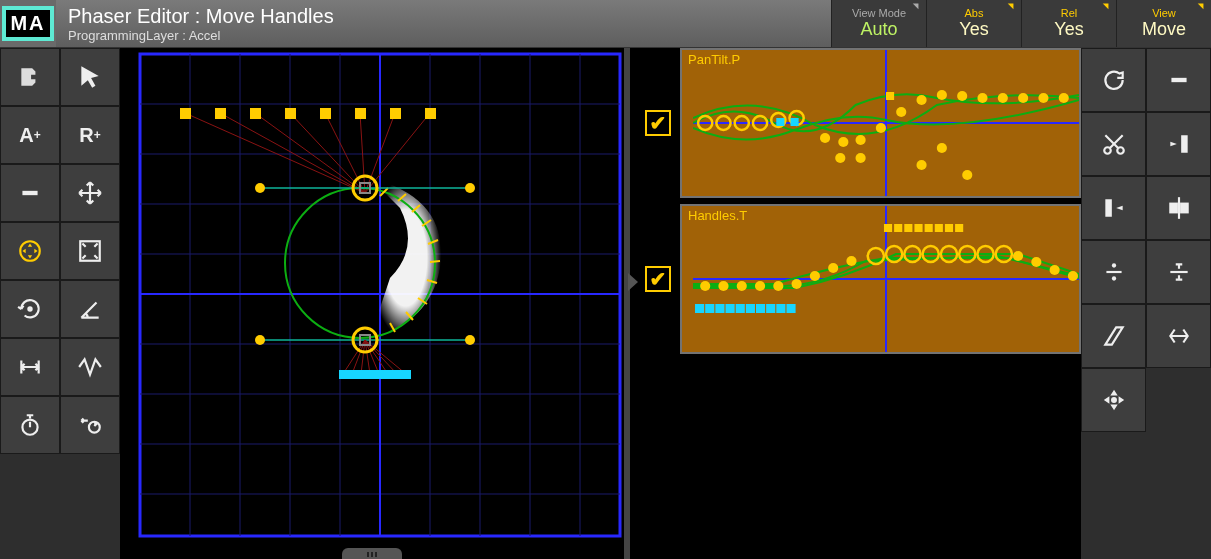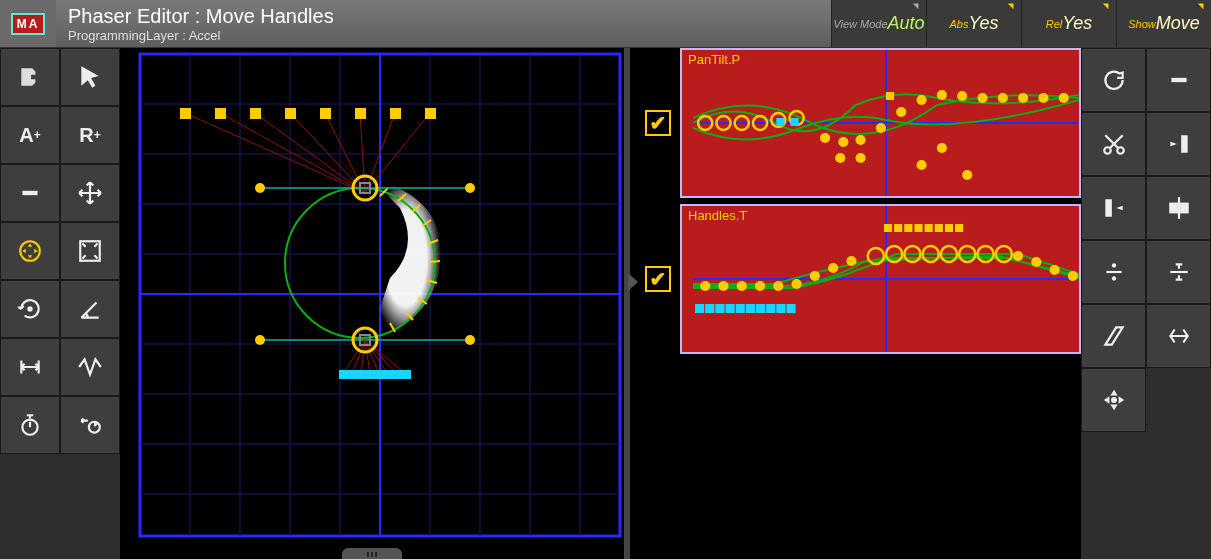--- a/index.html
+++ b/index.html
@@ -17,40 +17,39 @@
     display: flex;
     align-items: stretch;
     border-bottom: 1px solid #333;
   }
   .logo {
     width: 56px;
     display: flex; align-items: center; justify-content: center;
     background: #6a6a6a;
   }
   .logo-box {
-    background: #b91c1c; color: #fff; font-weight: bold; font-size: 12px;
-    padding: 2px 4px; border: 2px solid #5eead4;
+    background: #000000; color: #fff; font-weight: bold; font-size: 20px;
+    padding: 2px 4px; border: 4px solid #5eead4;
     letter-spacing: 2px;
   }
   .title-wrap {
     flex: 1;
     display: flex; flex-direction: column; justify-content: center;
     padding-left: 12px;
   }
   .title { font-size: 20px; color: #fff; font-weight: 500; }
   .subtitle { font-size: 13px; color: #ddd; }
   .top-btns { display: flex; align-items: stretch; }
   .top-btn {
     width: 95px;
     background: #3a3a3a;
     border-left: 1px solid #222;
-    display: flex; align-items: center; justify-content: center;
+    display: flex; flex-direction: column; align-items: center; justify-content: center;
     position: relative;
     cursor: pointer;
-    font-style: italic;
   }
   .top-btn .sml { font-size: 11px; color: #aaa; }
   .top-btn .big { font-size: 18px; color: #bef264; }
   .top-btn.yellow .sml { color: #ffcc00; }
   .top-btn.yellow .big { color: #fef9c3; }
   .tri { position: absolute; top: 3px; right: 5px; width:0;height:0;
     border-left: 4px solid transparent; border-right: 4px solid transparent;
     border-bottom: 4px solid #aaa; transform: rotate(45deg); }
   .yellow .tri { border-bottom-color: #ffcc00; }
 
@@ -106,22 +105,22 @@
   .chk {
     width: 26px; height: 26px;
     border: 2px solid #ffcc00;
     display: flex; align-items: center; justify-content: center;
     color: #ffcc00; font-size: 20px; font-weight: bold;
     cursor: pointer;
   }
   .mini-canvas {
     flex: 1;
     position: relative;
-    border: 2px solid #c4b5fd;
-    background: #b91c1c;
+    border: 2px solid #737373;
+    background: #a16207;
     overflow: hidden;
     padding-left: 11px;
   }
   .mini-label {
     position: absolute; top: 2px; left: 6px;
     color: #ffcc00; font-size: 13px;
   }
   .splitter-grip {
     position: absolute; bottom: -1px; left: 50%; transform: translateX(-50%);
     width: 60px; height: 12px; background: #555;
@@ -161,21 +160,21 @@
       <div class="sml">Abs</div>
       <div class="big">Yes</div>
     </div>
     <div class="top-btn yellow">
       <div class="tri"></div>
       <div class="sml">Rel</div>
       <div class="big">Yes</div>
     </div>
     <div class="top-btn yellow">
       <div class="tri"></div>
-      <div class="sml">Show</div>
+      <div class="sml">View</div>
       <div class="big">Move</div>
     </div>
   </div>
 </div>
 
 <div class="body">
 
   <div class="ltbar">
     <div class="btnrow">
       <div class="toolbtn">

